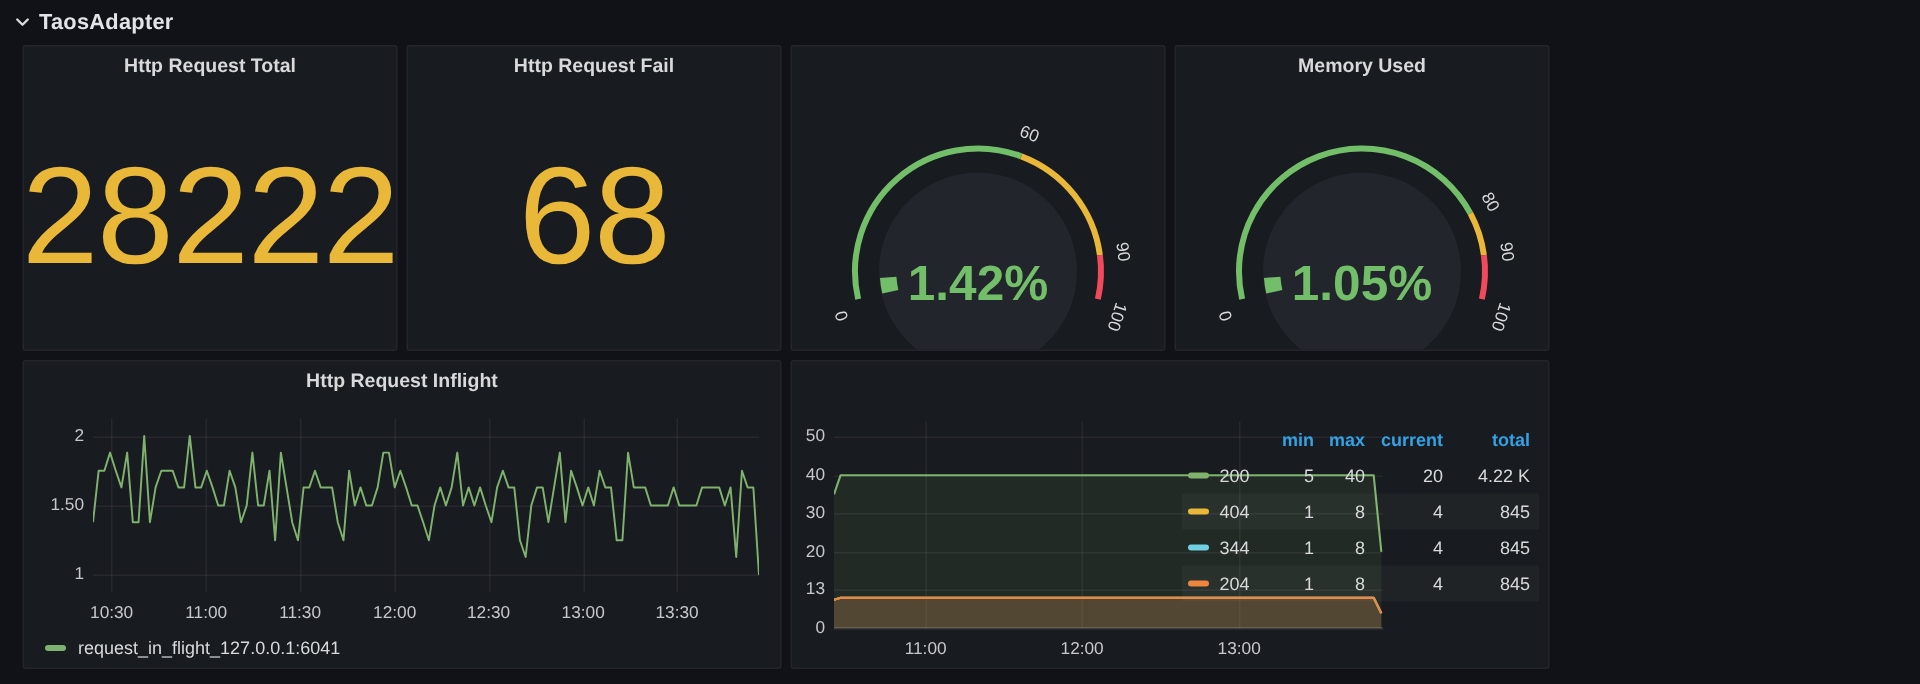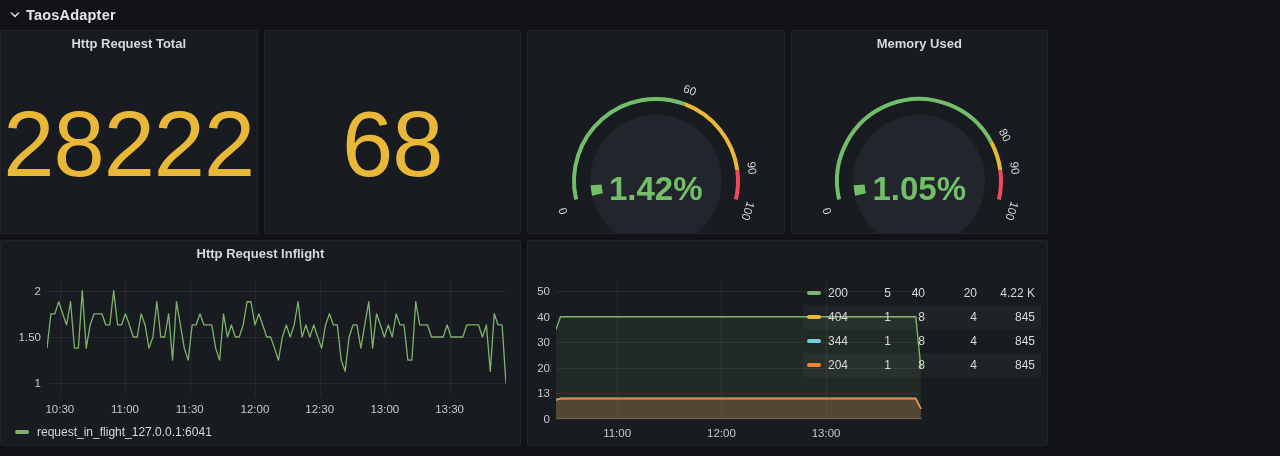--- a/index.html
+++ b/index.html
@@ -4,21 +4,21 @@
 <style>
   * { box-sizing: border-box; margin: 0; padding: 0; }
   html,body { width: 1280px; height: 456px; background:#111217; overflow:hidden;
     font-family:"Liberation Sans","DejaVu Sans",sans-serif; }
   .dash { width:1048px; height:456px; }
 
   .section-header { display:flex; align-items:center; height:30px; padding-left:8px; gap:4px; cursor:pointer; }
   .section-title { color:#e3e4e8; font-size:14.5px; font-weight:700; letter-spacing:.2px; }
   .chev { width:14px; height:14px; display:flex; align-items:center; justify-content:center; }
 
-  .row { display:flex; gap:6px; margin:0 0; }
+  .row { display:flex; gap:6px; margin:0 15px; }
   .row1 { height:204px; margin-bottom:6px; }
   .row2 { height:206px; }
   .panel { background:#181b1f; border:1px solid #23252b; border-radius:2px; position:relative; overflow:hidden; }
   .row1 .panel { flex:1 1 0; }
   .row2 .panel { flex:1 1 0; }
 
   .panel-title { height:24px; display:flex; align-items:center; justify-content:center;
     color:#d8d9da; font-size:13px; font-weight:600; cursor:pointer; }
 
   
@@ -85,20 +85,21 @@
   <div class="row row1">
 
     <div class="panel">
       <div class="panel-title">Http Request Total</div>
       <div class="stat-body">
         <div class="stat-value" style="color: rgb(234, 184, 57);">28222</div>
       </div>
     </div>
 
     <div class="panel">
+      <div class="panel-title">Http Request Fail</div>
       <div class="stat-body">
         <div class="stat-value" style="color: rgb(234, 184, 57);">68</div>
       </div>
     </div>
 
     <div class="panel">
       <div class="gauge-wrap">
         <div class="gauge-box">
           <svg width="230" height="150" viewBox="0 0 230 150">
               <circle cx="115" cy="92" r="66" fill="#22262c"></circle>
@@ -209,20 +210,28 @@
               <polygon points="0.0,861.1 12.0,851.9 983.0,851.9 997.0,925.9 997.0,1000 0.0,1000" fill="#EF843C" fill-opacity="0.16" stroke="none"></polygon>
               <polyline points="0.0,861.1 12.0,851.9 983.0,851.9 997.0,925.9" fill="none" stroke="#EF843C" stroke-width="1.4" vector-effect="non-scaling-stroke" stroke-linejoin="round"></polyline>
             </svg>
           </div>
         <div class="xticks" id="status-xticks">
             <span style="left: 16.7%;">11:00</span>
             <span style="left: 45.2%;">12:00</span>
             <span style="left: 73.8%;">13:00</span>
           </div>
         <div class="legend-table" id="status-legend">
+            <div class="lg-row lg-head">
+              <div class="lg-swatch" style="color: rgb(51, 162, 229);"></div>
+              <div class="lg-label" style="color: rgb(51, 162, 229);"></div>
+              <div class="lg-min" style="color: rgb(51, 162, 229);">min</div>
+              <div class="lg-max" style="color: rgb(51, 162, 229);">max</div>
+              <div class="lg-cur" style="color: rgb(51, 162, 229);">current</div>
+              <div class="lg-tot" style="color: rgb(51, 162, 229);">total</div>
+            </div>
             <div class="lg-row">
               <div class="lg-swatch">
                 <span class="swatch" style="background-color: rgb(126, 178, 109);"></span>
               </div>
               <div class="lg-label">200</div>
               <div class="lg-min">5</div>
               <div class="lg-max">40</div>
               <div class="lg-cur">20</div>
               <div class="lg-tot">4.22 K</div>
             </div>

